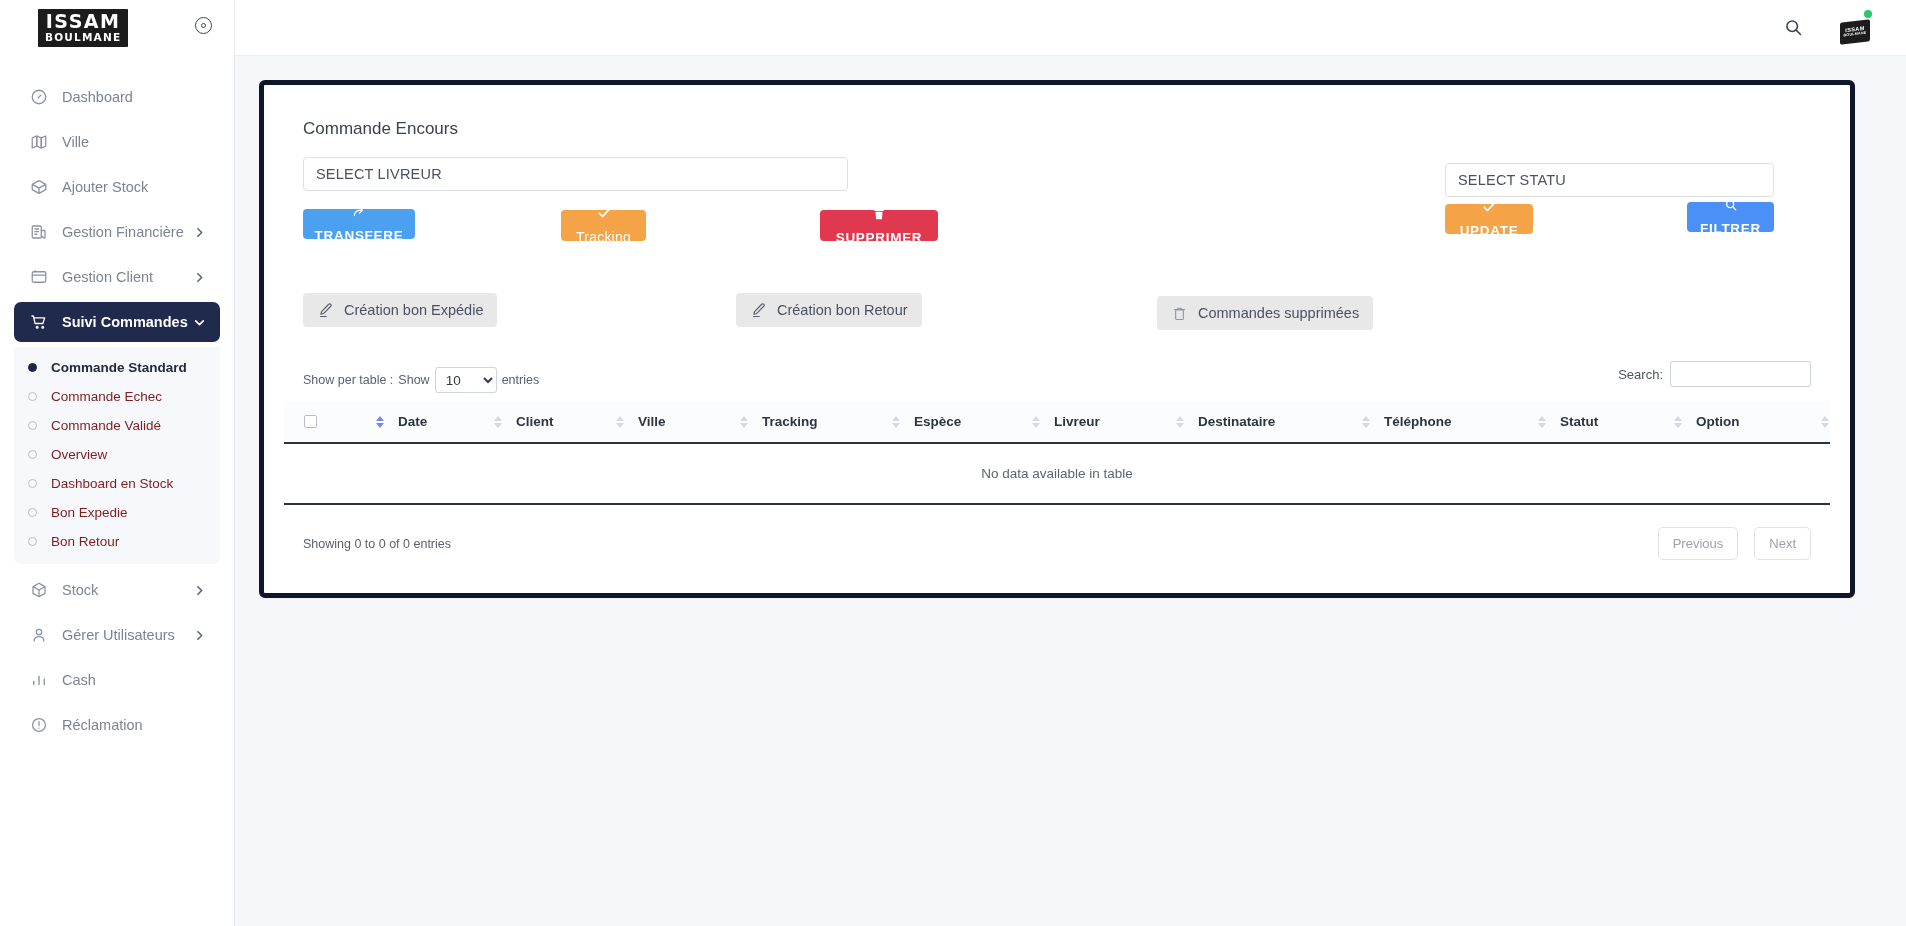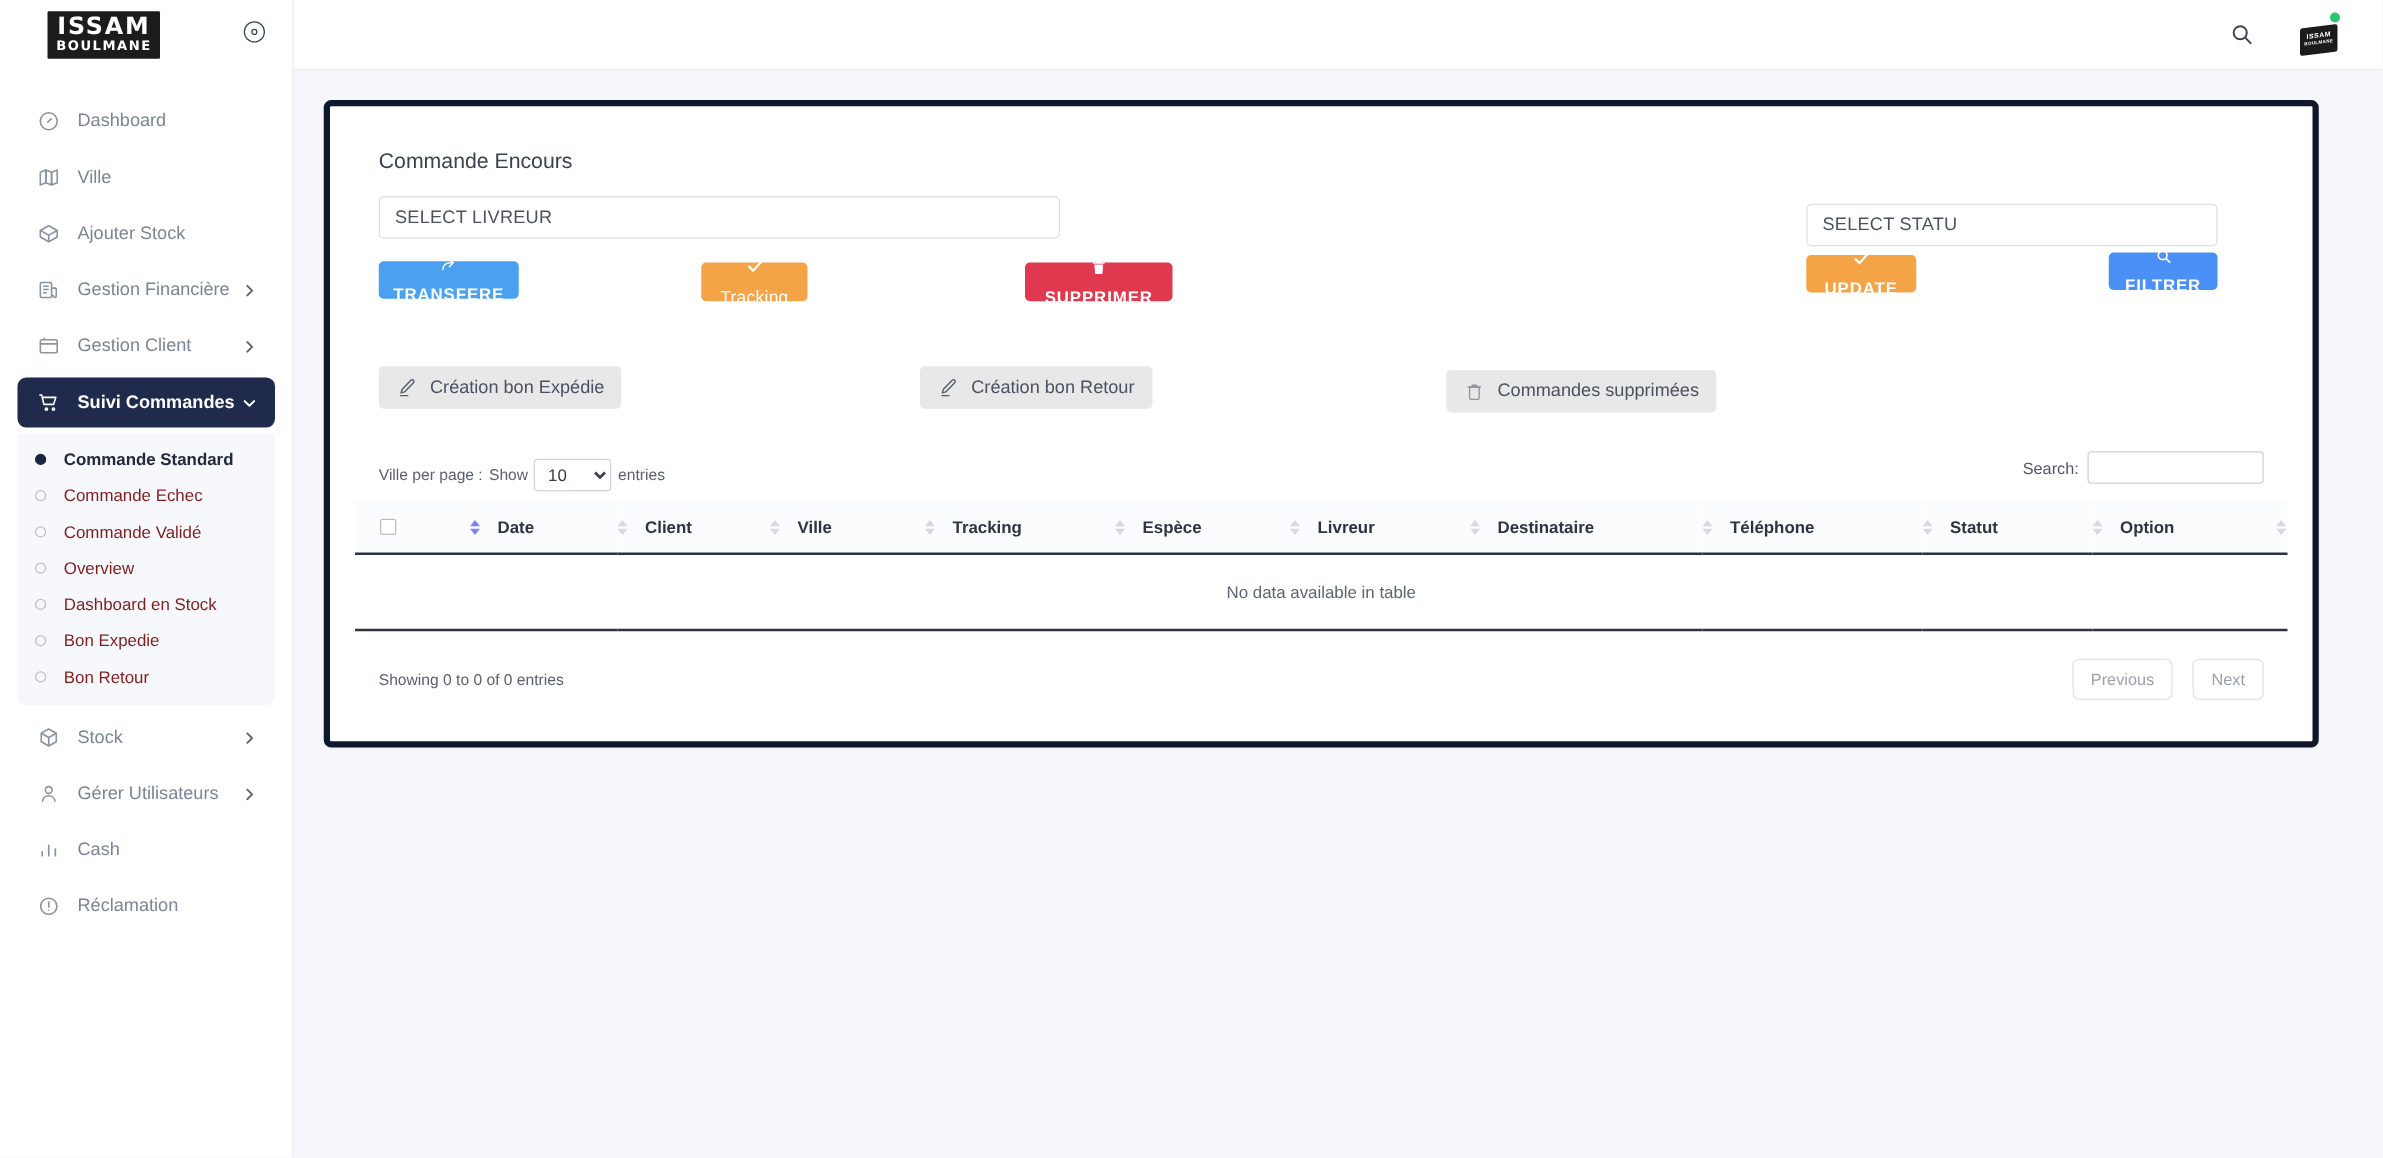--- a/index.html
+++ b/index.html
@@ -657,21 +657,21 @@
                 <path d="M9.5 6.5V4.5h5v2"></path>
                 <rect x="6.6" y="6.5" width="10.8" height="14" rx="1.6"></rect>
               </svg>
           </span>
           <span>Commandes supprimées</span>
         </button>
       </div>
 
       <div class="table-toolbar">
         <div class="showper">
-          <span>Ville per page :</span>
+          <span>Show per table :</span>
           <span>Show</span>
           <select>
             <option>10</option>
             <option>25</option>
             <option>50</option>
             <option>100</option>
           </select>
           <span>entries</span>
         </div>
         <div class="searchbox">

